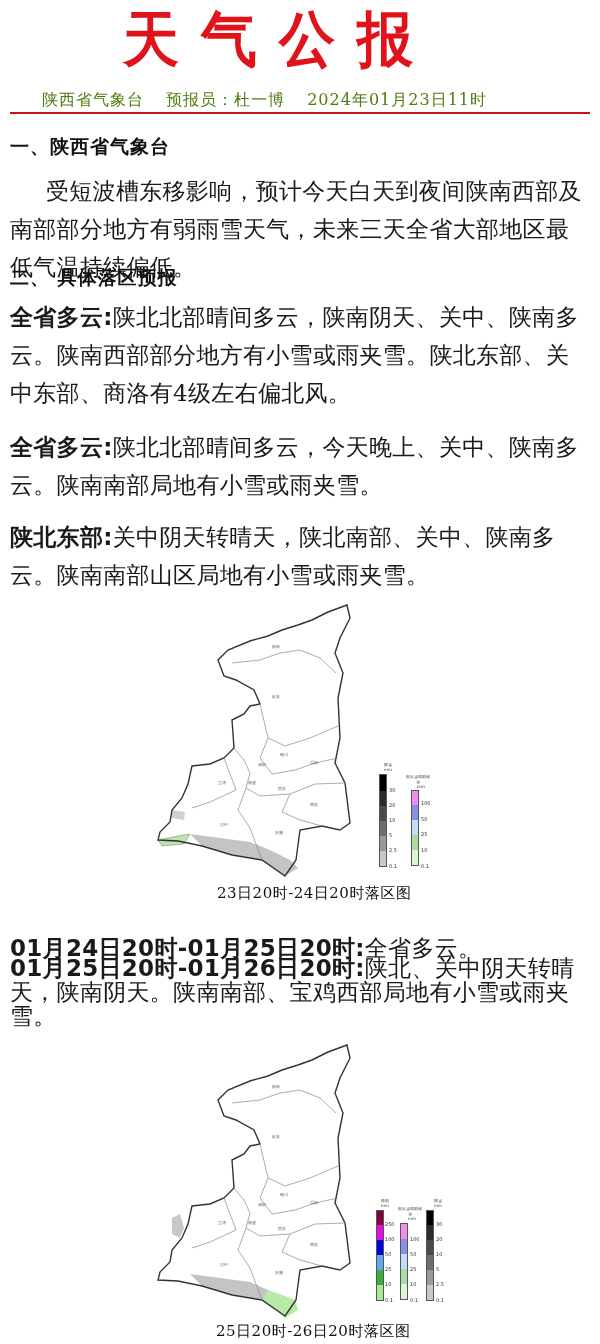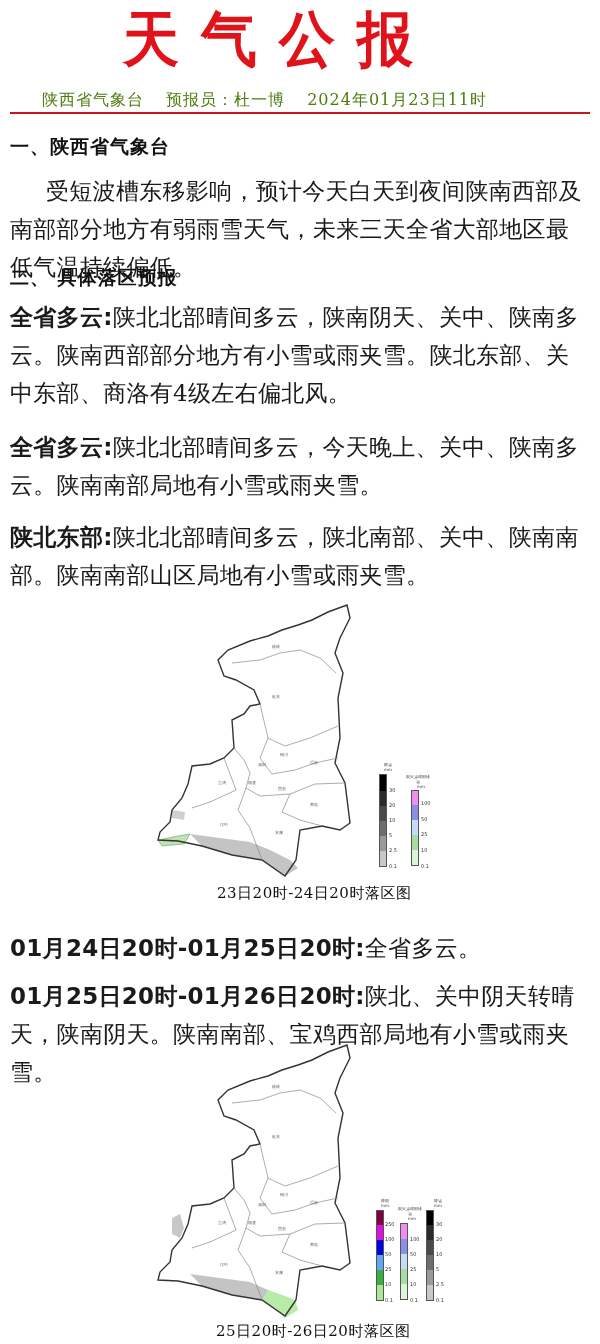--- a/index.html
+++ b/index.html
@@ -41,21 +41,21 @@
 
 <div class="h1" style="top:265px;">二、 具体落区预报</div>
 
 <div class="para" style="top:298px;">
   <b>全省多云:</b><span>陕北北部晴间多云，陕南阴天、关中、陕南多云。陕南西部部分地方有小雪或雨夹雪。陕北东部、关中东部、商洛有4级左右偏北风。</span>
 </div>
 <div class="para" style="top:428px;">
   <b>全省多云:</b><span>陕北北部晴间多云，今天晚上、关中、陕南多云。陕南南部局地有小雪或雨夹雪。</span>
 </div>
 <div class="para" style="top:518px;">
-  <b>陕北东部:</b><span>陕北北部晴间多云，陕北南部、关中、陕南南部。陕南南部山区局地有小雪或雨夹雪。</span>
+  <b>陕北东部:</b><span>关中阴天转晴天，陕北南部、关中、陕南多云。陕南南部山区局地有小雪或雨夹雪。</span>
 </div>
 
 <svg class="map" style="left:150px;top:598px;" width="210" height="285" viewBox="0 0 210 285">
   <defs>
     <path id="prov" d="M197,7 L200,20 L190,40 L185,55 L193,75 L188,100 L190,140 L185,165 L195,185 L200,225 L190,232 L172,228 L150,232 L146,262 L135,278 L112,262 L82,257 L52,248 L28,243 L8,242 L10,234 L20,224 L22,212 L32,200 L38,186 L42,168 L60,166 L74,160 L84,150 L82,122 L94,116 L100,108 L110,106 L104,92 L86,82 L74,78 L68,62 L78,52 L100,43 L118,38 L132,32 L148,27 L162,22 L178,14 Z"></path>
   </defs>
   <path d="M8,242 L28,238 L40,236 L34,246 L12,248 Z" fill="#bfe2b4" stroke="#6aa060" stroke-width="0.6"></path>
   <path d="M40,236 L70,240 L100,244 L120,252 L140,262 L148,270 L135,278 L112,262 L82,257 L52,248 Z" fill="#c4c4c4"></path>
   <path d="M22,212 L35,214 L34,222 L22,220 Z" fill="#d0d0d0"></path>
   <use href="#prov" fill="none" stroke="#333" stroke-width="1.4"></use>
@@ -117,21 +117,21 @@
     <div class="lg-tick" style="left:15px;top:57px;">25</div>
     <div class="lg-tick" style="left:15px;top:73px;">10</div>
     <div class="lg-tick" style="left:15px;top:89px;">0.1</div>
   </div>
 </div>
 <div class="caption" style="left:217px;top:884px;">23日20时-24日20时落区图</div>
 
 <div class="para tight" style="top:936px;">
   <b>01月24日20时-01月25日20时:</b><span>全省多云。</span>
 </div>
-<div class="para" style="top:977px;line-height:38px;">
+<div class="para" style="top:956px;line-height:24px;">
   <b>01月25日20时-01月26日20时:</b><span>陕北、关中阴天转晴天，陕南阴天。陕南南部、宝鸡西部局地有小雪或雨夹雪。</span>
 </div>
 
 <svg class="map" style="left:150px;top:1038px;" width="210" height="285" viewBox="0 0 210 285">
   <path d="M40,236 L70,240 L100,244 L118,252 L130,258 L112,262 L82,257 L52,248 Z" fill="#c4c4c4"></path>
   <path d="M118,252 L135,258 L145,262 L148,272 L135,280 L125,270 L112,262 Z" fill="#b8eaa8"></path>
   <path d="M22,180 L30,176 L34,190 L30,200 L22,196 Z" fill="#c8c8c8"></path>
   <use href="#prov" fill="none" stroke="#333" stroke-width="1.4"></use>
   <g fill="none" stroke="#888" stroke-width="0.7">
     <path d="M82,65 L110,62 L130,55 L150,52 L170,60 L186,75"></path>

